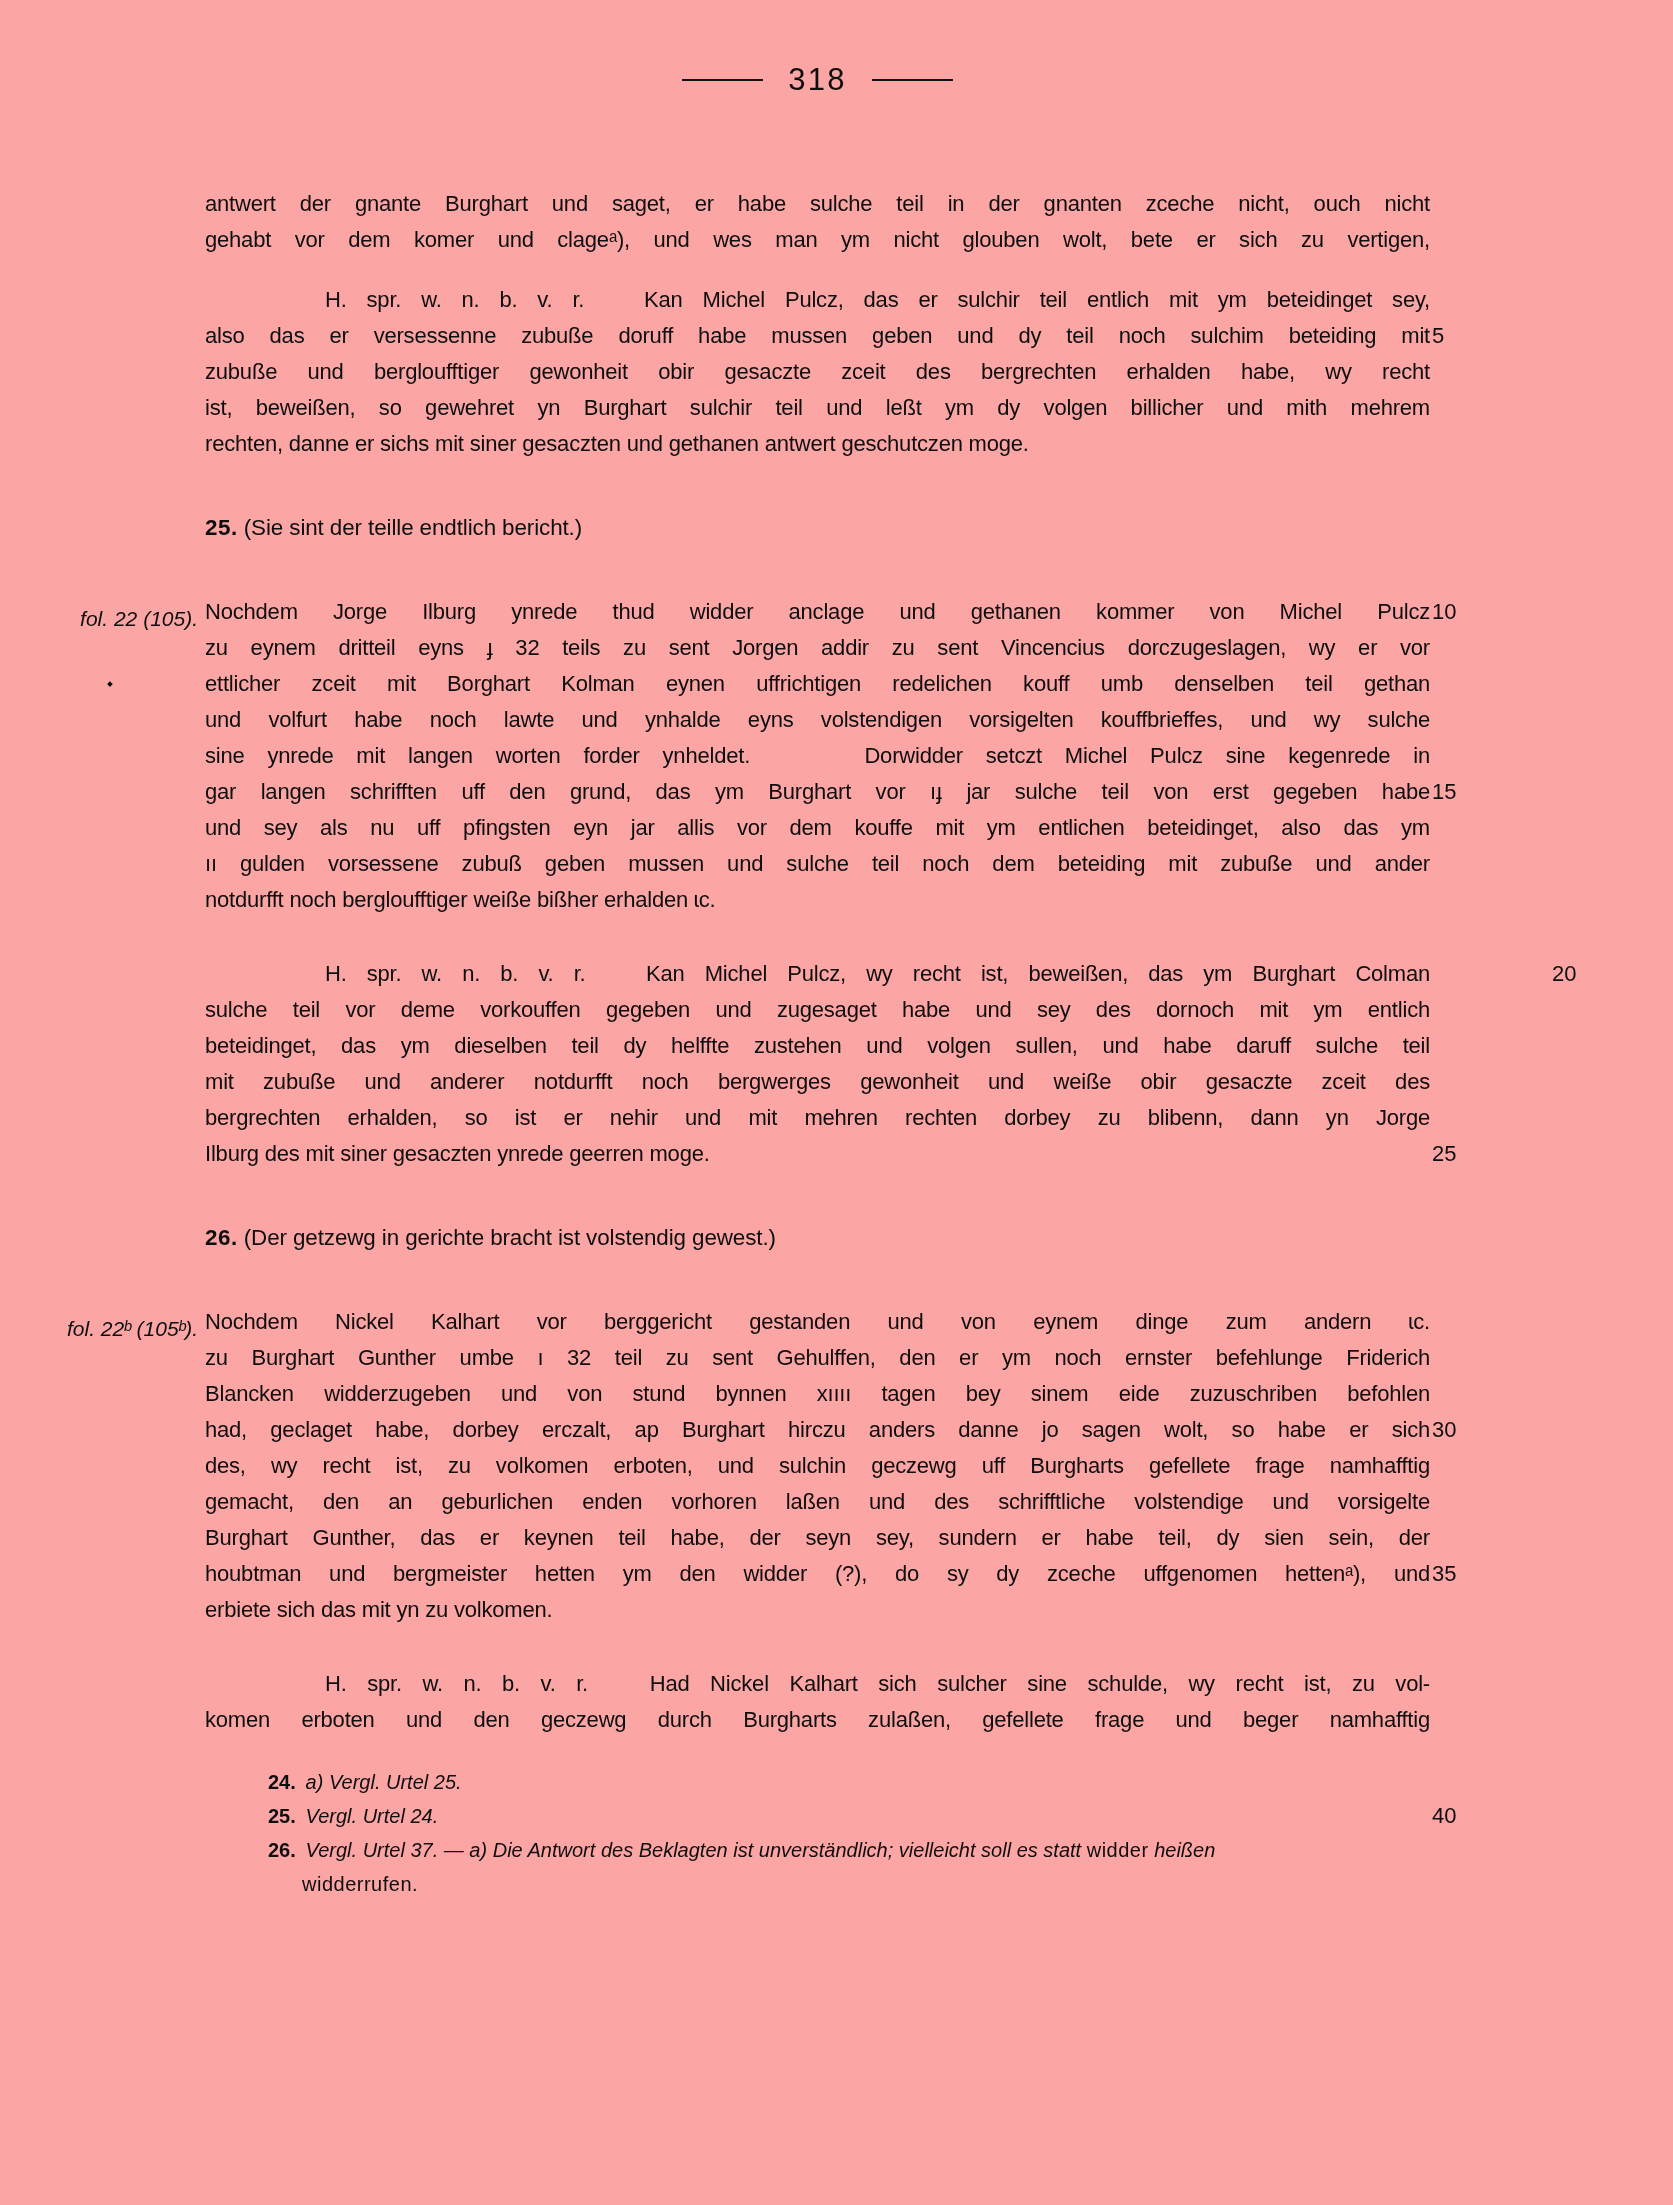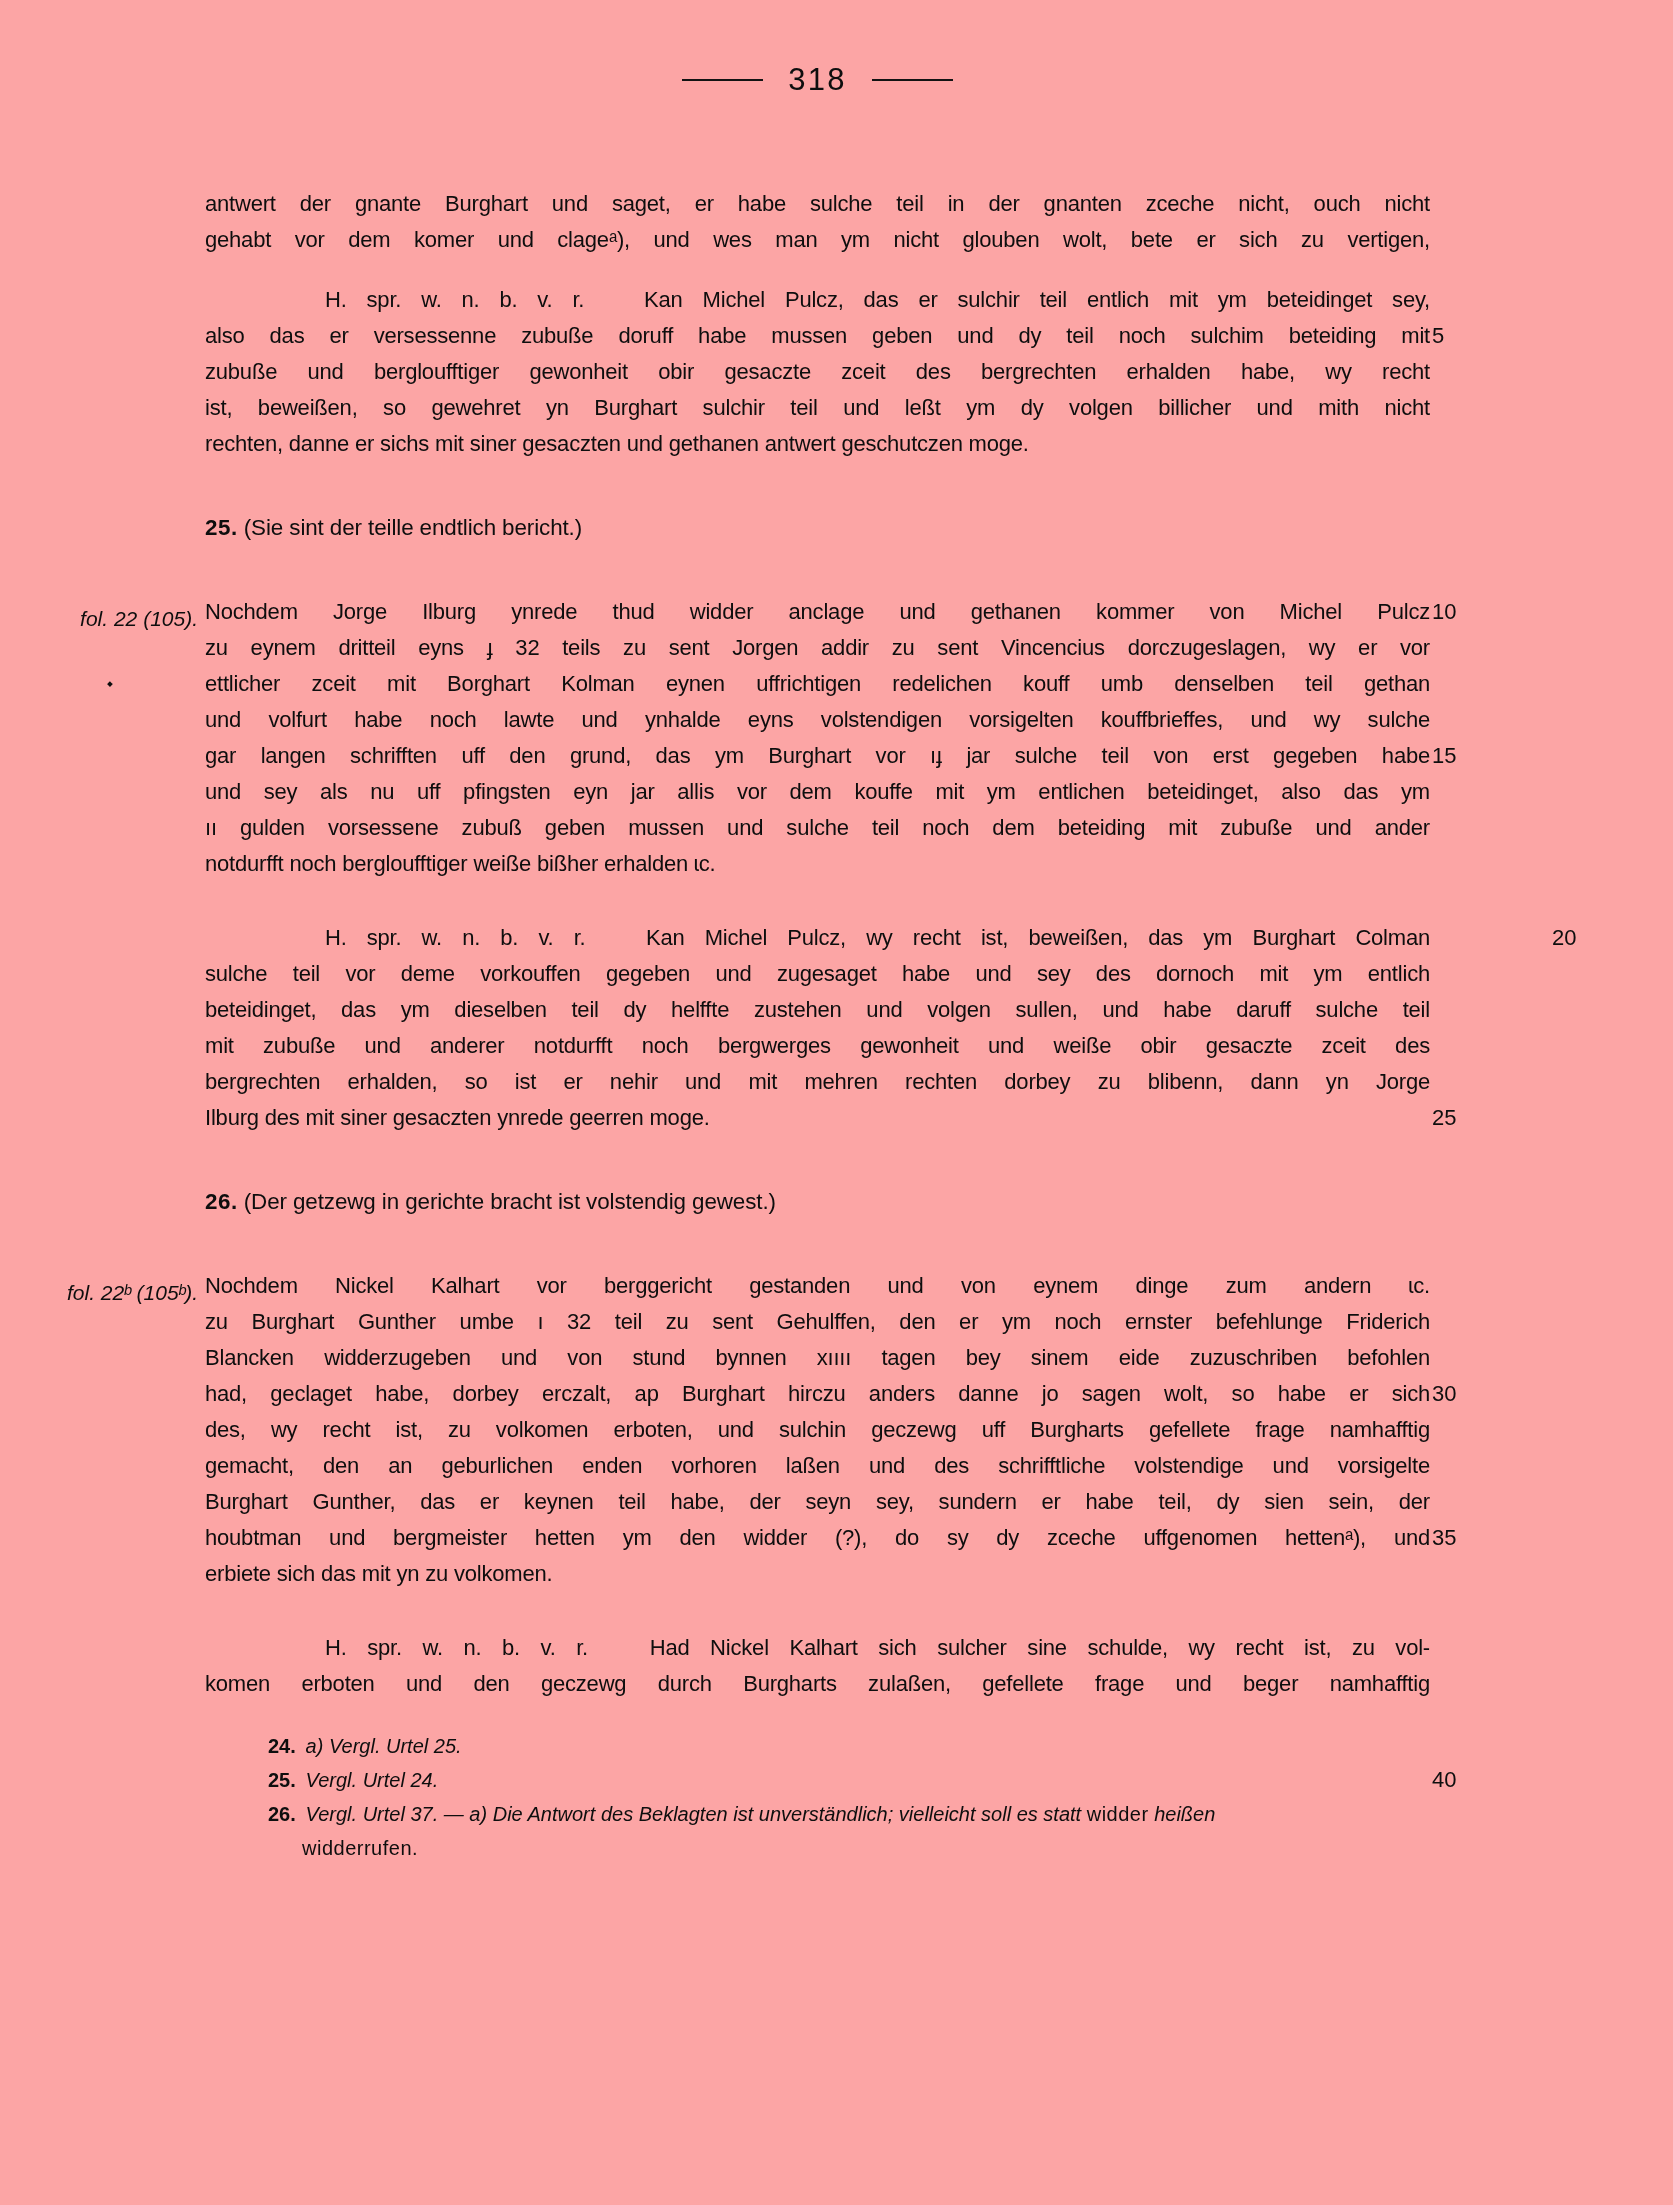--- a/index.html
+++ b/index.html
@@ -70,31 +70,32 @@
   <div class="textblock">
 
   <div class="para">
         <div class="line"><span class="txt">antwert der gnante Burghart und saget, er habe sulche teil in der gnanten zceche nicht, ouch nicht</span></div>
         <div class="line"><span class="txt">gehabt vor dem komer und clageᵃ), und wes man ym nicht glouben wolt, bete er sich zu vertigen,</span></div>
       </div>
       <div class="para indent">
         <div class="line"><span class="txt">H. spr. w. n. b. v. r.   Kan Michel Pulcz, das er sulchir teil entlich mit ym beteidinget sey,</span></div>
         <div class="line"><span class="txt">also das er versessenne zubuße doruff habe mussen geben und dy teil noch sulchim beteiding mit</span><span class="lineno">5</span></div>
         <div class="line"><span class="txt">zubuße und bergloufftiger gewonheit obir gesaczte zceit des bergrechten erhalden habe, wy recht</span></div>
-        <div class="line"><span class="txt">ist, beweißen, so gewehret yn Burghart sulchir teil und leßt ym dy volgen billicher und mith nicht</span></div>
+        <div class="line"><span class="txt">ist, beweißen, so gewehret yn Burghart sulchir teil und leßt ym dy volgen billicher und mith mehrem</span></div>
         <div class="line lastline"><span class="txt">rechten, danne er sichs mit siner gesaczten und gethanen antwert geschutczen moge.</span></div>
       </div>
       <div class="heading"><span class="num">25.</span><span class="txt"> (Sie sint der teille endtlich bericht.)</span></div>
       <div class="para indent">
         <span class="margin-note">fol. 22 (105).</span>
         <span class="margin-mark" style="top: 72px;">◆</span>
         <div class="line"><span class="txt">Nochdem Jorge Ilburg ynrede thud widder anclage und gethanen kommer von Michel Pulcz</span><span class="lineno">10</span></div>
         <div class="line"><span class="txt">zu eynem dritteil eyns ɟ 32 teils zu sent Jorgen addir zu sent Vincencius dorczugeslagen, wy er vor</span></div>
         <div class="line"><span class="txt">ettlicher zceit mit Borghart Kolman eynen uffrichtigen redelichen kouff umb denselben teil gethan</span></div>
         <div class="line"><span class="txt">und volfurt habe noch lawte und ynhalde eyns volstendigen vorsigelten kouffbrieffes, und wy sulche</span></div>
+        <div class="line"><span class="txt">sine ynrede mit langen worten forder ynheldet.     Dorwidder setczt Michel Pulcz sine kegenrede in</span></div>
         <div class="line"><span class="txt">gar langen schrifften uff den grund, das ym Burghart vor ıɟ jar sulche teil von erst gegeben habe</span><span class="lineno">15</span></div>
         <div class="line"><span class="txt">und sey als nu uff pfingsten eyn jar allis vor dem kouffe mit ym entlichen beteidinget, also das ym</span></div>
         <div class="line"><span class="txt">ıı gulden vorsessene zubuß geben mussen und sulche teil noch dem beteiding mit zubuße und ander</span></div>
         <div class="line lastline"><span class="txt">notdurfft noch bergloufftiger weiße bißher erhalden ɩc.</span></div>
       </div>
       <div class="para indent gap-before">
         <div class="line"><span class="txt">H. spr. w. n. b. v. r.   Kan Michel Pulcz, wy recht ist, beweißen, das ym Burghart Colman</span><span class="lineno">20</span></div>
         <div class="line"><span class="txt">sulche teil vor deme vorkouffen gegeben und zugesaget habe und sey des dornoch mit ym entlich</span></div>
         <div class="line"><span class="txt">beteidinget, das ym dieselben teil dy helffte zustehen und volgen sullen, und habe daruff sulche teil</span></div>
         <div class="line"><span class="txt">mit zubuße und anderer notdurfft noch bergwerges gewonheit und weiße obir gesaczte zceit des</span></div>

